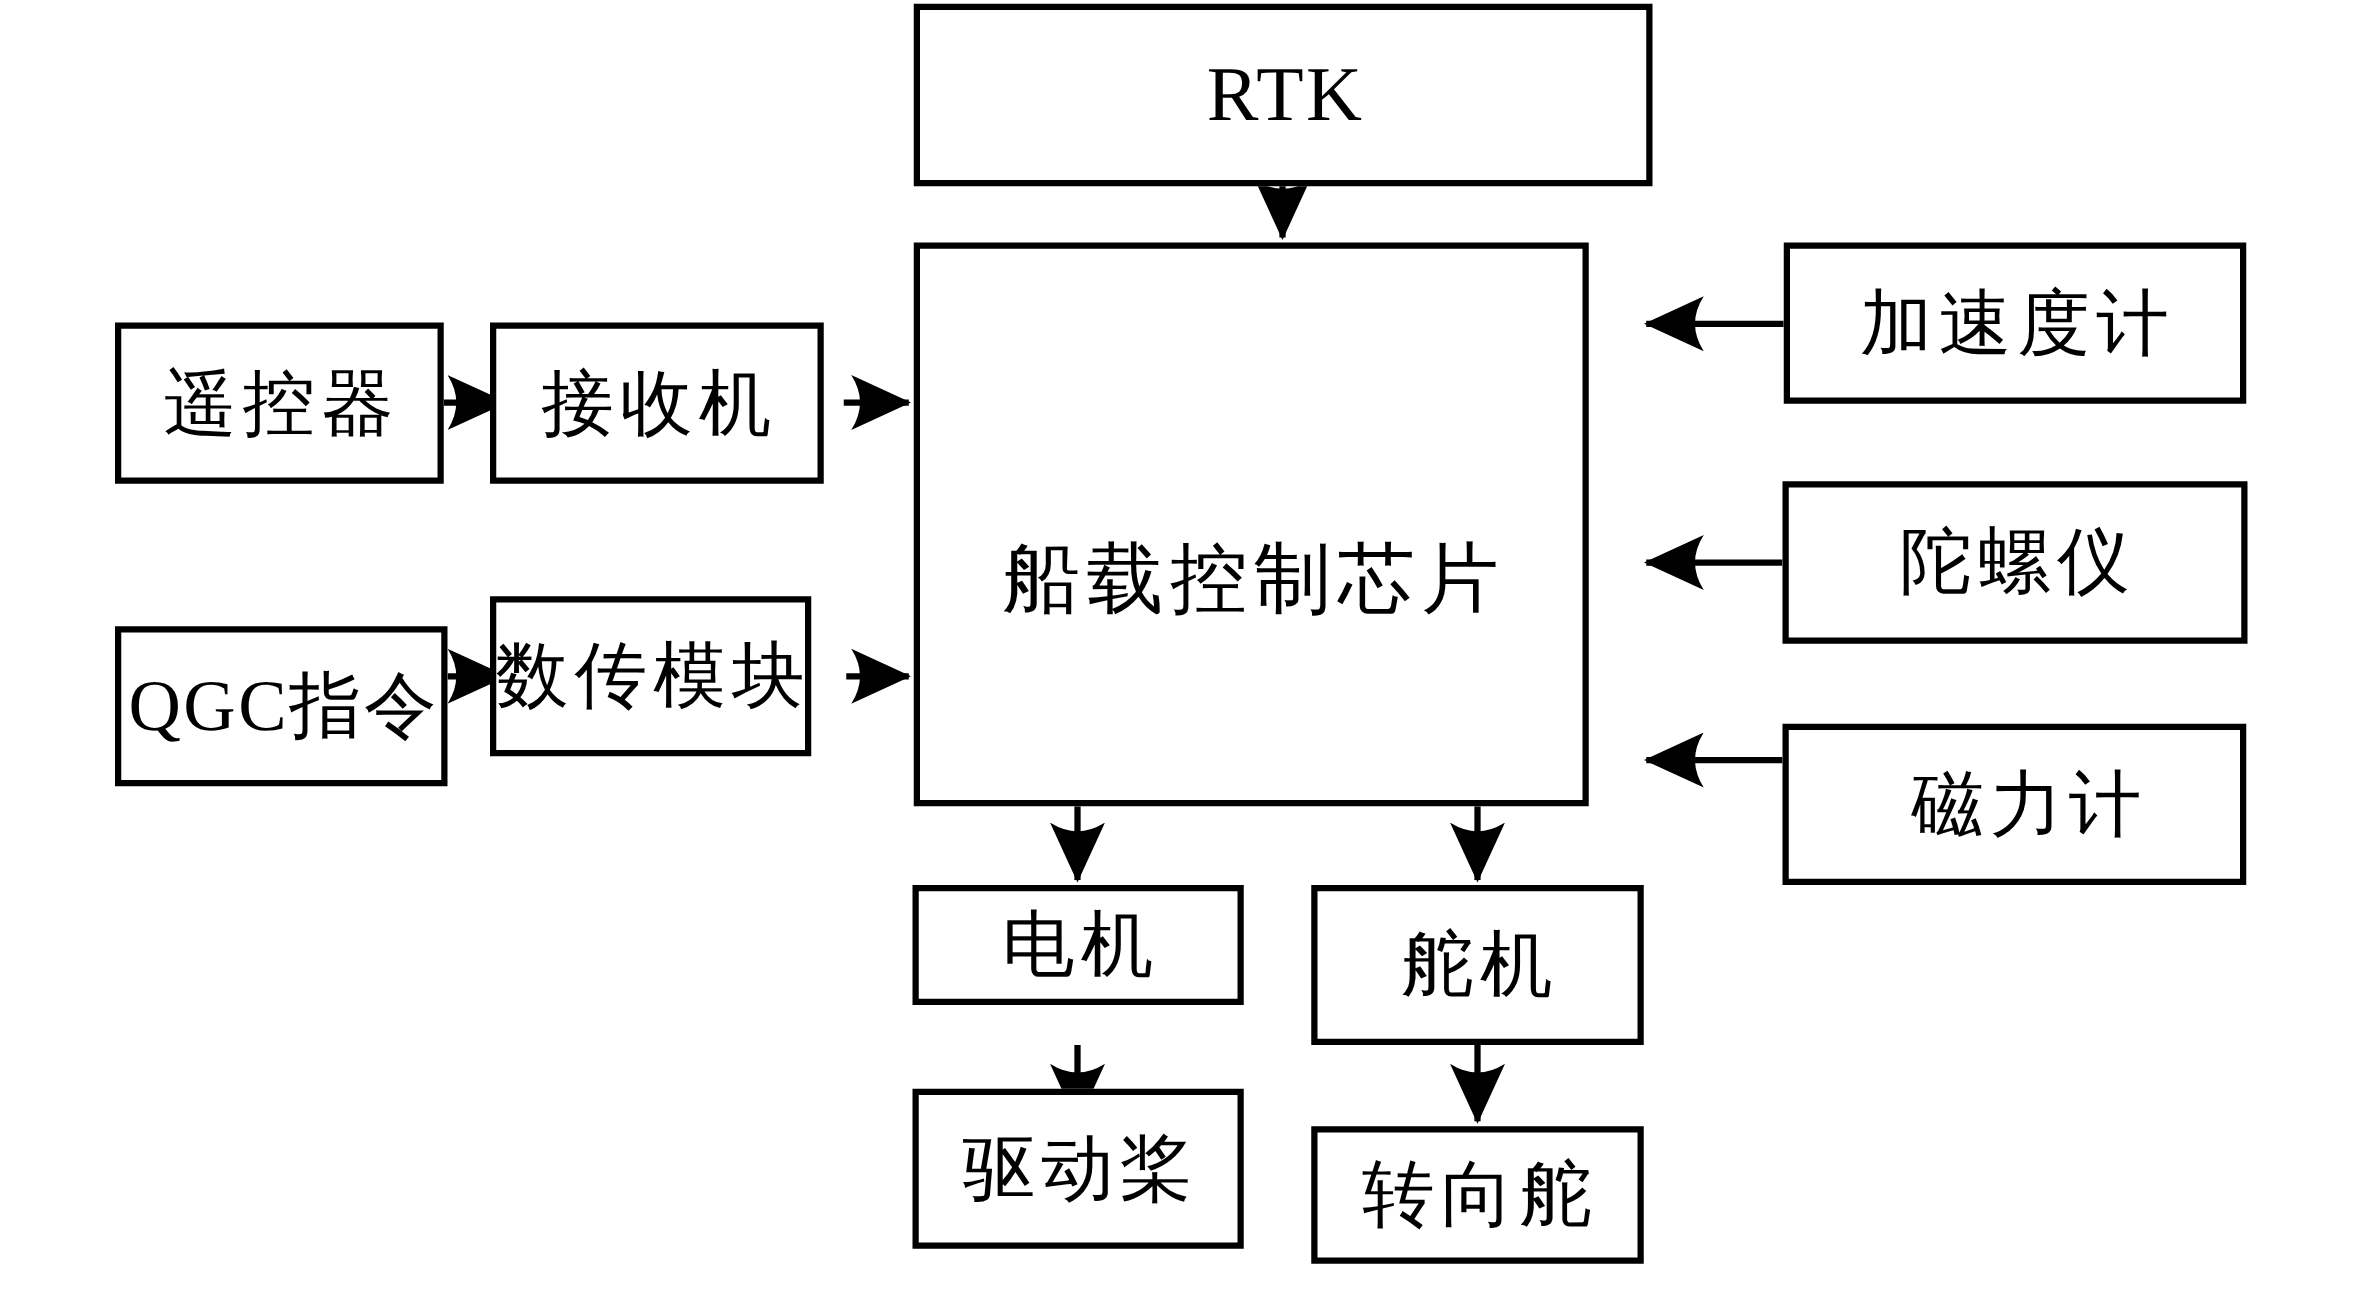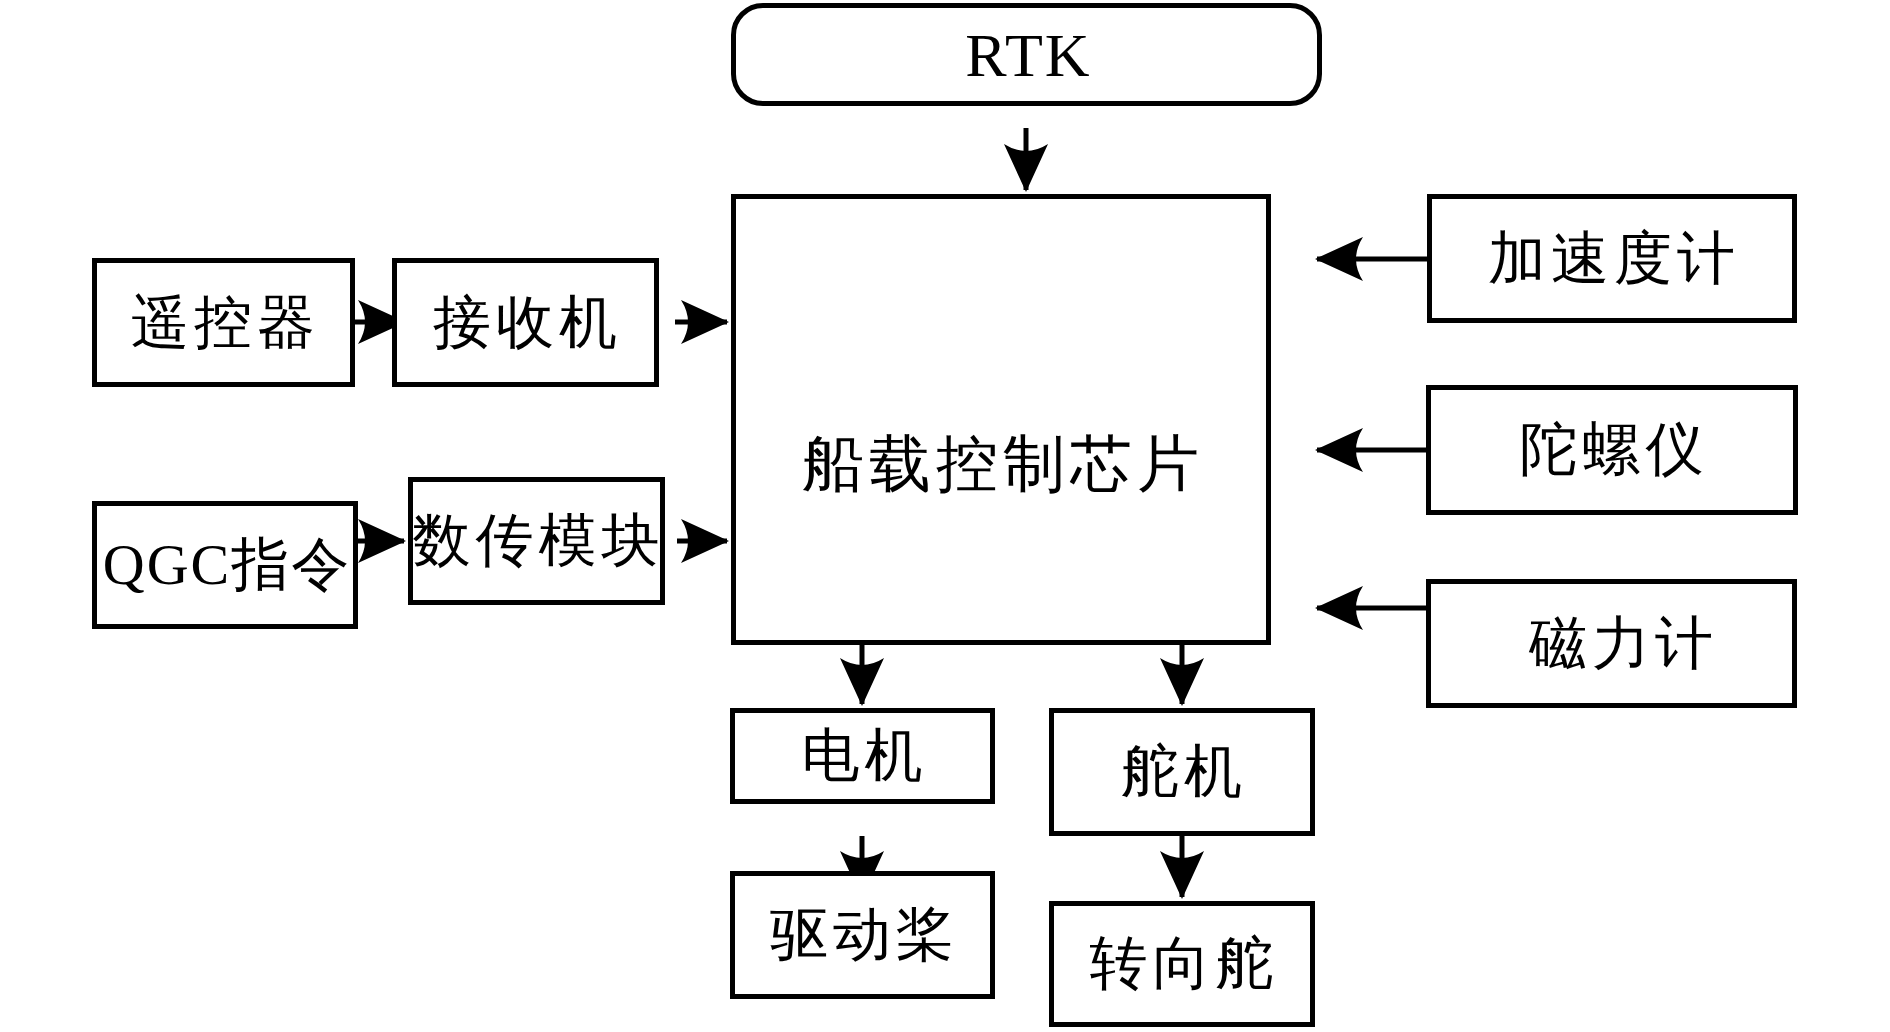--- a/index.html
+++ b/index.html
@@ -25,33 +25,33 @@
     display: flex;
     align-items: center;
     justify-content: center;
     color: #000000;
     font-size: 58px;
     letter-spacing: 5px;
     white-space: nowrap;
     line-height: 1;
   }
   .node .lbl { transform: translateX(2px); }
-  #node-rtk        { left: 731px;  top: 3px;   width: 591px; height: 103px; font-size: 62px; letter-spacing: 2px; border-radius: 32px; }
+  #node-rtk        { left: 731px;  top: 3px;   width: 591px; height: 146px; font-size: 62px; letter-spacing: 2px; }
   #node-chip       { left: 731px;  top: 194px; width: 540px; height: 451px; font-size: 62px; padding-top: 89px; }
   #node-remote     { left: 92px;   top: 258px; width: 263px; height: 129px; justify-content: center; }
   #node-receiver   { left: 392px;  top: 258px; width: 267px; height: 129px; }
   #node-qgc        { left: 92px;   top: 477px; width: 266px; height: 128px; letter-spacing: 2px; margin-top: 24px; }
-  #node-telemetry  { left: 408px;  top: 477px; width: 257px; height: 128px; }
+  #node-telemetry  { left: 392px;  top: 477px; width: 257px; height: 128px; }
   #node-accel      { left: 1427px; top: 194px; width: 370px; height: 129px; }
   #node-gyro       { left: 1426px; top: 385px; width: 372px; height: 130px; }
   #node-mag        { left: 1426px; top: 579px; width: 371px; height: 129px; padding-left: 20px; }
   #node-motor      { left: 730px;  top: 708px; width: 265px; height: 96px; }
   #node-servo     { left: 1049px; top: 708px; width: 266px; height: 128px; }
   #node-propeller { left: 730px;  top: 871px; width: 265px; height: 128px; }
-  #node-rudder    { left: 1049px; top: 901px; width: 266px; height: 126px; }
+  #node-rudder    { left: 1049px; top: 901px; width: 266px; height: 110px; }
   svg.wires {
     position: absolute;
     left: 0; top: 0;
     width: 1890px;
     height: 1032px;
     pointer-events: none;
   }
   svg.wires line { stroke: #000000; stroke-width: 5; }
 </style>
 </head>

